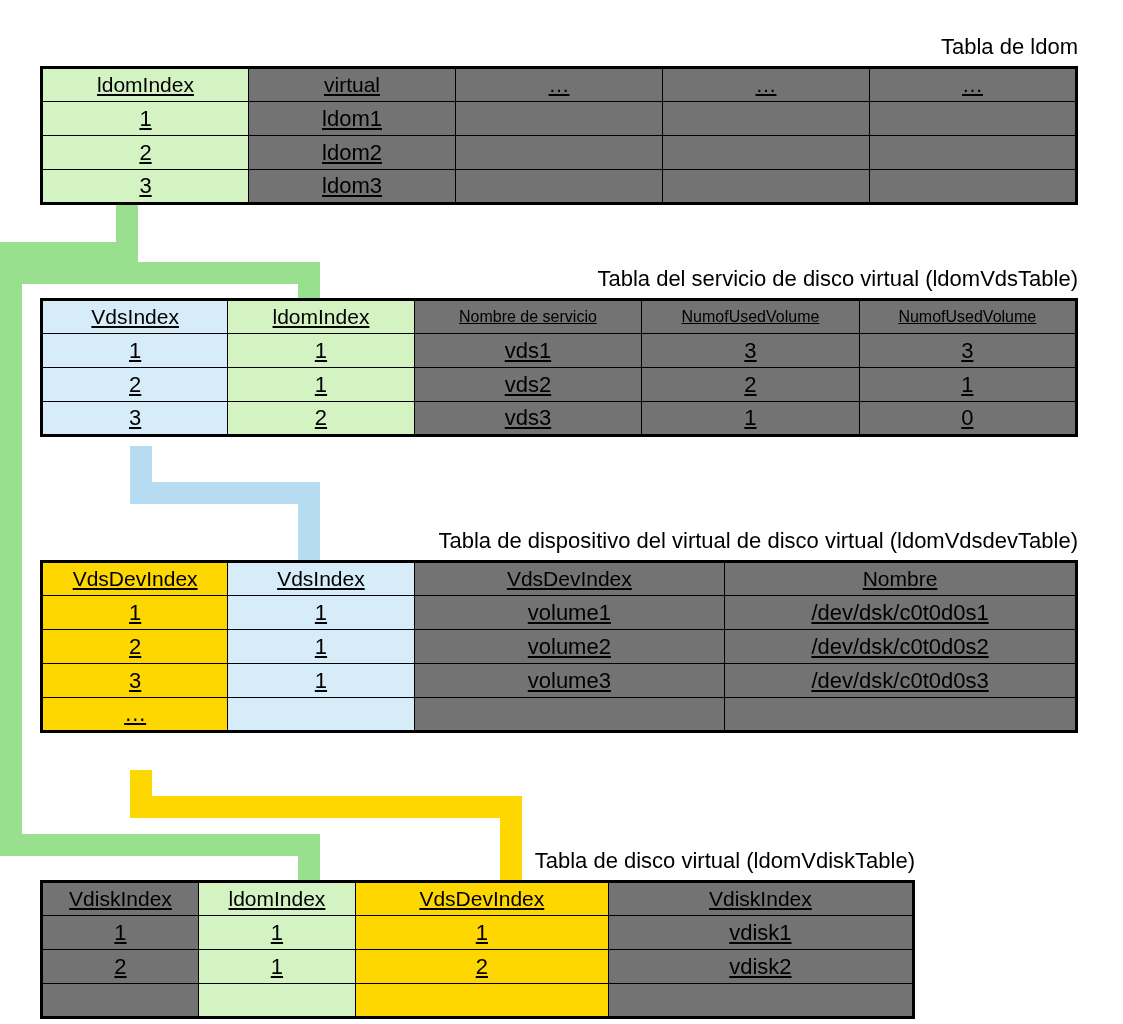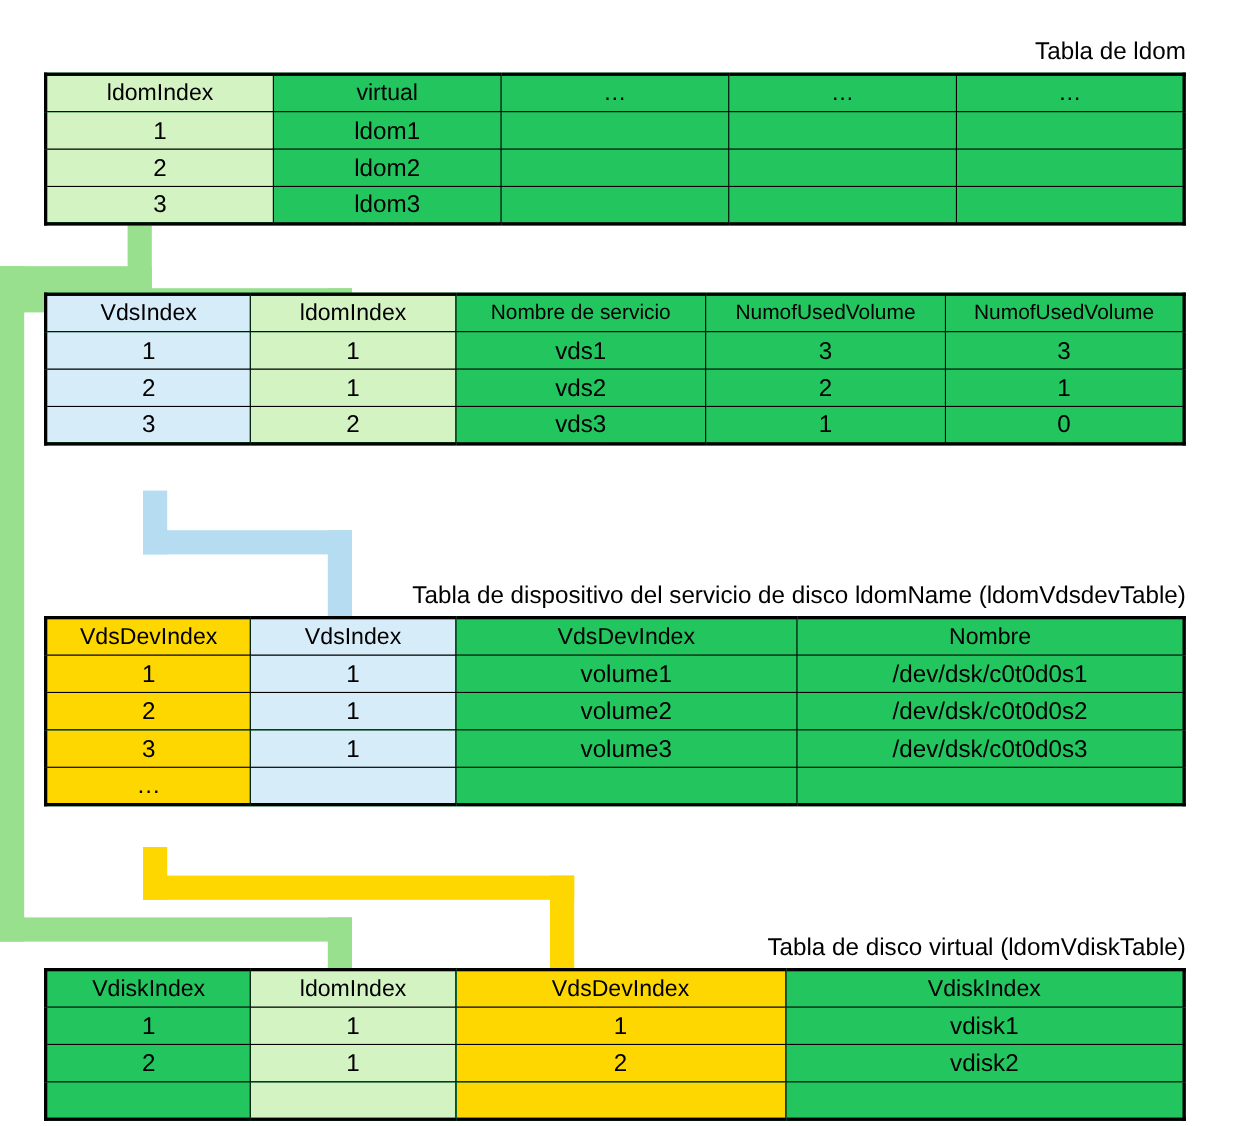--- a/index.html
+++ b/index.html
@@ -28,21 +28,22 @@
   }
   .caption {
     text-align: right;
     font-size: 22px;
     margin-bottom: 6px;
   }
   table {
     border-collapse: collapse;
     width: 100%;
     table-layout: fixed;
-    background: #22c55e;
+    background: #737373;
+    text-decoration: underline;
   }
   th, td {
     border: 1px solid #000;
     text-align: center;
     font-weight: normal;
     font-size: 22px;
     height: 34px;
     padding: 2px 4px;
     overflow: hidden;
     white-space: nowrap;
@@ -73,21 +74,21 @@
   #t3 col.c1 { width: 18%; }
   #t3 col.c2 { width: 18%; }
   #t3 col.c3 { width: 30%; }
   #t3 col.c4 { width: 34%; }
 
   #t4 col.c1 { width: 18%; }
   #t4 col.c2 { width: 18%; }
   #t4 col.c3 { width: 29%; }
   #t4 col.c4 { width: 35%; }
 
-  .small { font-size: 19px; }
+  .small { font-size: 16px; }
 </style>
 </head>
 <body>
 
 <div class="canvas">
 
   <div class="bar green" style="left:116px; top:190px; width:22px; height:74px;"></div>
   <div class="bar green" style="left:0px;   top:242px; width:138px; height:22px;"></div>
   <div class="bar green" style="left:0px;   top:242px; width:22px; height:614px;"></div>
   <div class="bar green" style="left:0px;   top:834px; width:320px; height:22px;"></div>
@@ -143,20 +144,21 @@
           <td>ldom3</td>
           <td></td>
           <td></td>
           <td class="outer-right"></td>
         </tr>
       </tbody>
     </table>
   </div>
 
   <div class="table-block" style="left:40px; top:266px; width:1038px;">
+    <div class="caption">Tabla del servicio de disco virtual (ldomVdsTable)</div>
     <table id="t2">
       <colgroup>
           <col class="c1">
           <col class="c2">
           <col class="c3">
           <col class="c4">
           <col class="c5">
         </colgroup>
       <thead>
         <tr class="outer-top">
@@ -187,21 +189,21 @@
           <td class="g-light">2</td>
           <td>vds3</td>
           <td>1</td>
           <td class="outer-right">0</td>
         </tr>
       </tbody>
     </table>
   </div>
 
   <div class="table-block" style="left:40px; top:528px; width:1038px;">
-    <div class="caption">Tabla de dispositivo del servicio de disco ldomName (ldomVdsdevTable)</div>
+    <div class="caption">Tabla de dispositivo del virtual de disco virtual (ldomVdsdevTable)</div>
     <table id="t3">
       <colgroup>
           <col class="c1">
           <col class="c2">
           <col class="c3">
           <col class="c4">
         </colgroup>
       <thead>
         <tr class="outer-top">
           <th class="y-solid outer-left">VdsDevIndex</th>
@@ -232,21 +234,21 @@
         <tr class="outer-bottom">
           <td class="y-solid outer-left">…</td>
           <td class="b-light"></td>
           <td></td>
           <td class="outer-right"></td>
         </tr>
       </tbody>
     </table>
   </div>
 
-  <div class="table-block" style="left:40px; top:848px; width:1038px;">
+  <div class="table-block" style="left:40px; top:848px; width:875px;">
     <div class="caption">Tabla de disco virtual (ldomVdiskTable)</div>
     <table id="t4">
       <colgroup>
           <col class="c1">
           <col class="c2">
           <col class="c3">
           <col class="c4">
         </colgroup>
       <thead>
         <tr class="outer-top">

